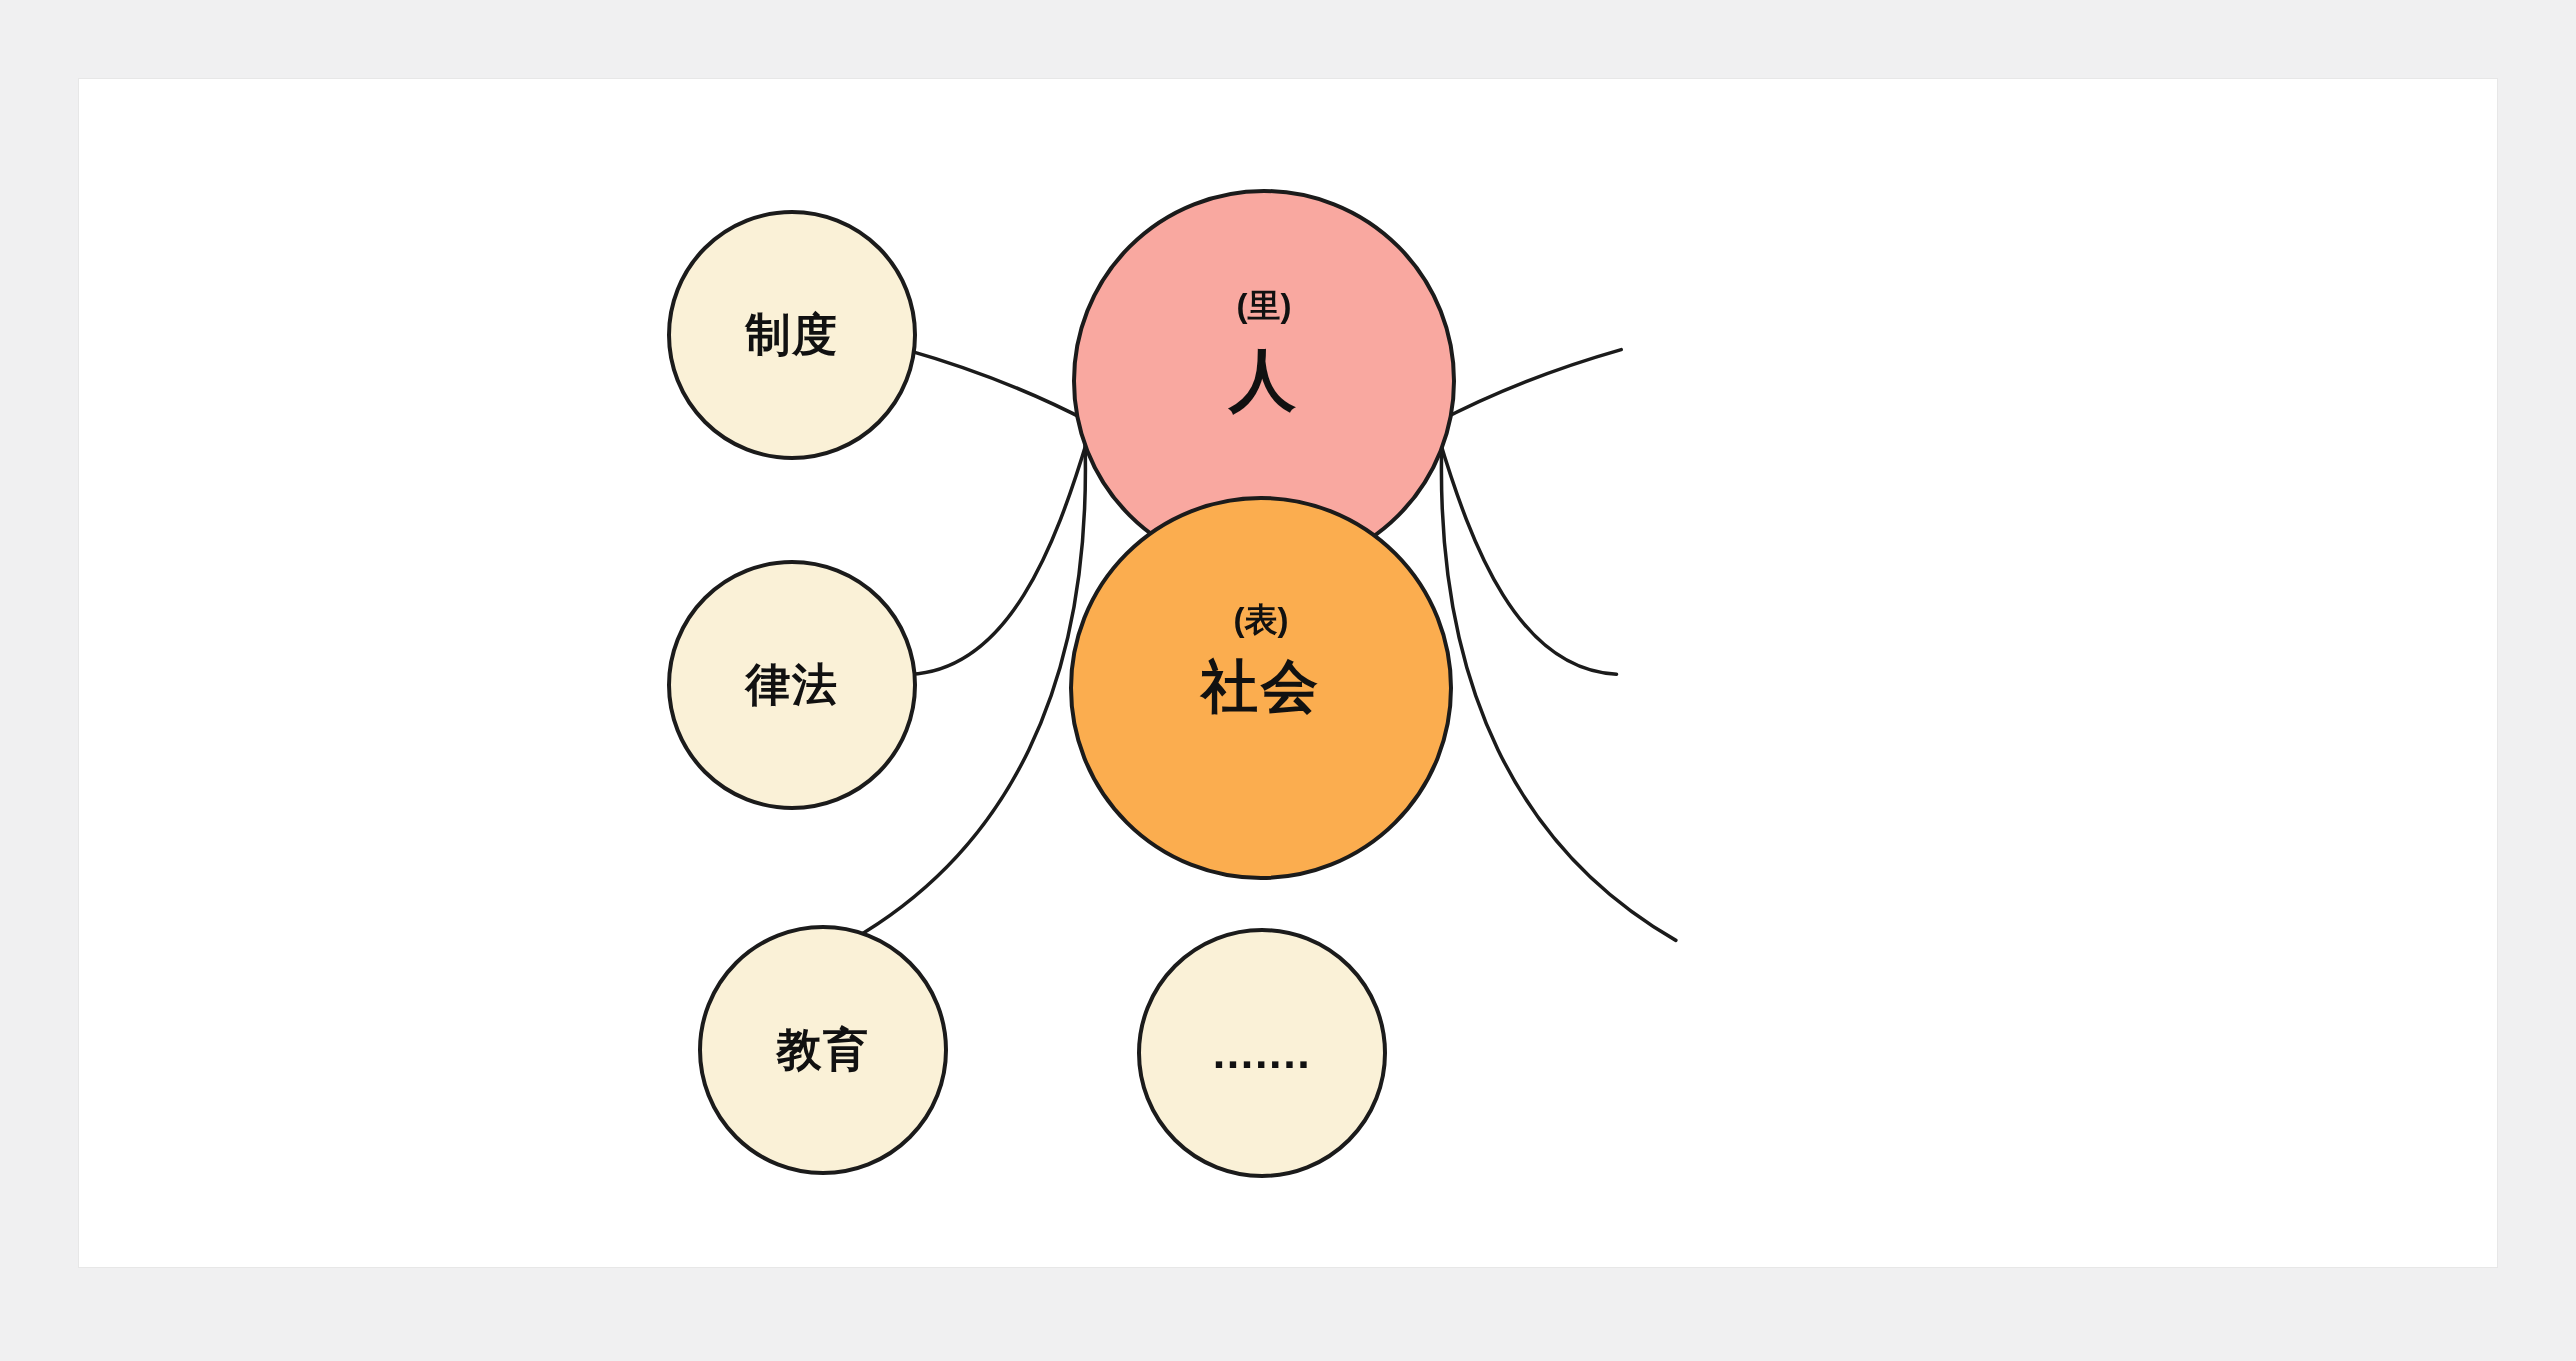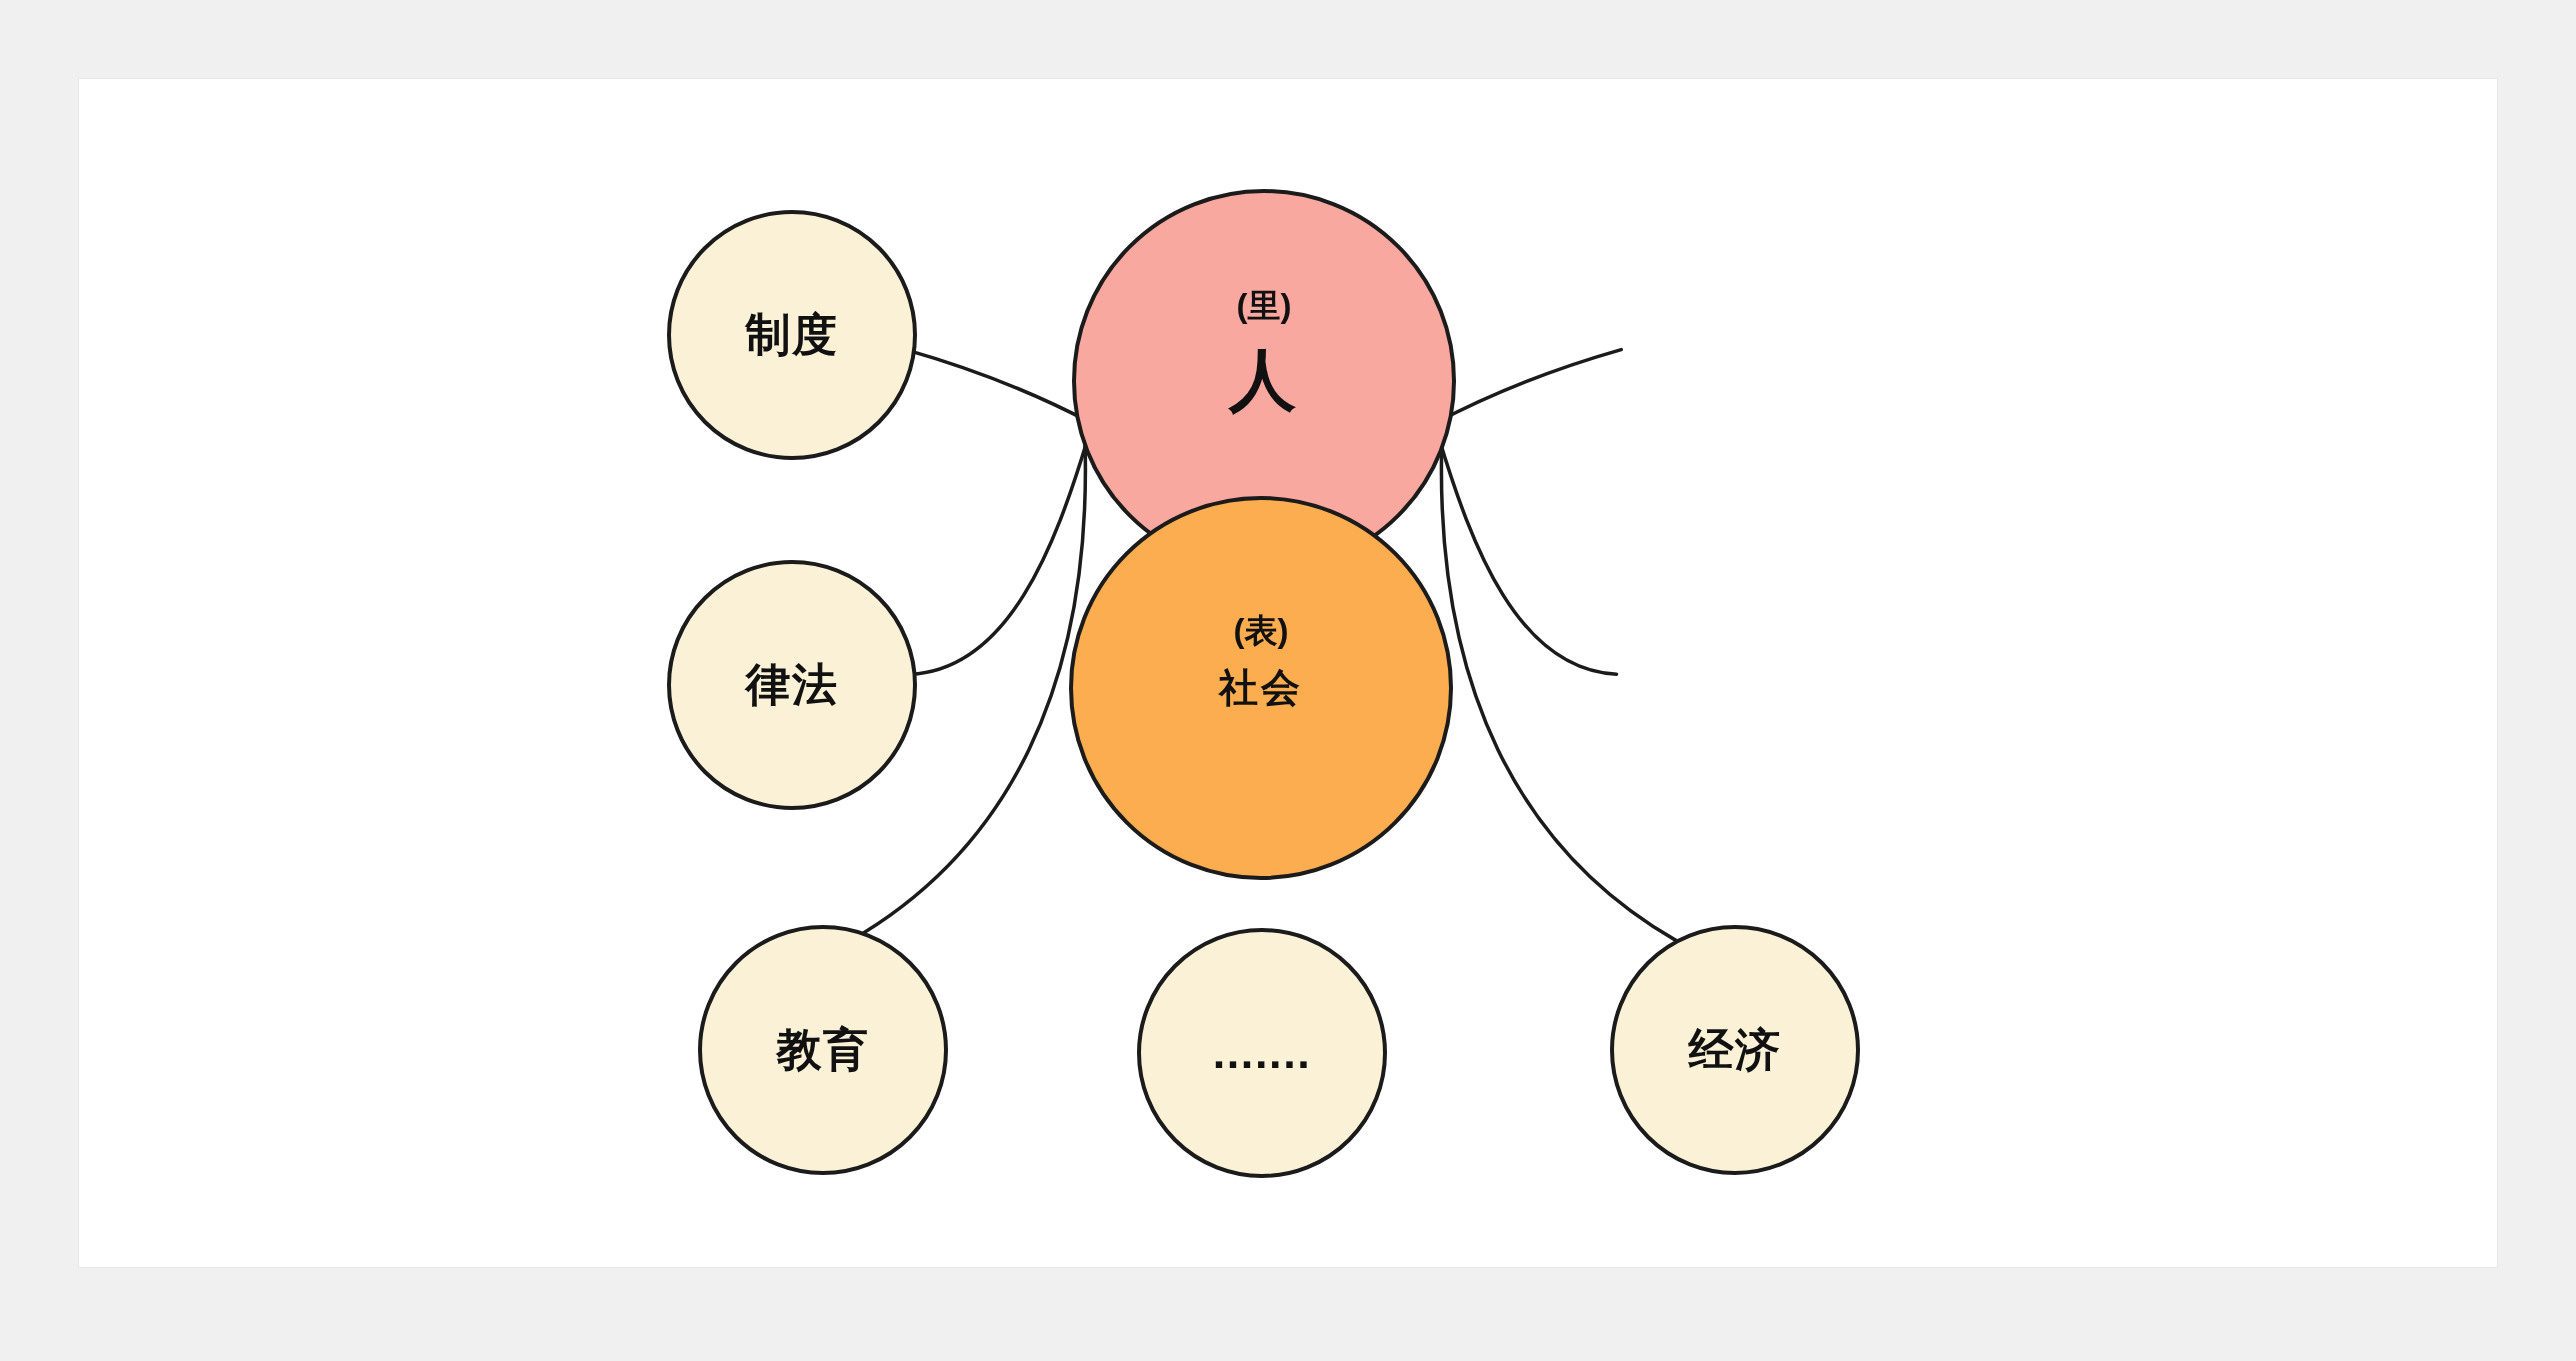--- a/index.html
+++ b/index.html
@@ -97,21 +97,21 @@
   }
 
   .big-label {
     font-size: 67px;
     font-weight: 700;
     margin-top: 6.2px;
     letter-spacing: 3.1px;
   }
 
   #node-society .big-label {
-    font-size: 39px;
+    font-size: 57px;
   }
 
   
   #node-zhidu    { left:  667px; top:  210px; }
   #node-lvfa     { left:  667px; top:  560px; }
   #node-jiaoyu   { left:  698px; top: 925px; }
   #node-wenhua   { left: 1610px; top:  210px; }
   #node-daode    { left: 1610px; top:  560px; }
   #node-jingji   { left: 1610px; top: 925px; }
   #node-ellipsis { left: 1137px; top: 928px; }
@@ -153,22 +153,19 @@
   <div class="node satellite" id="node-lvfa">
     <span>律法</span>
   </div>
 
   <div class="node satellite" id="node-jiaoyu">
     <span>教育</span>
   </div>
 
 
 
-  <div class="node satellite" id="node-jingji">
-    <span>经济</span>
-  </div>
 
   <div class="node satellite" id="node-ellipsis">
     <span>.......</span>
   </div>
 
 </div>
 
 
 </body></html>

